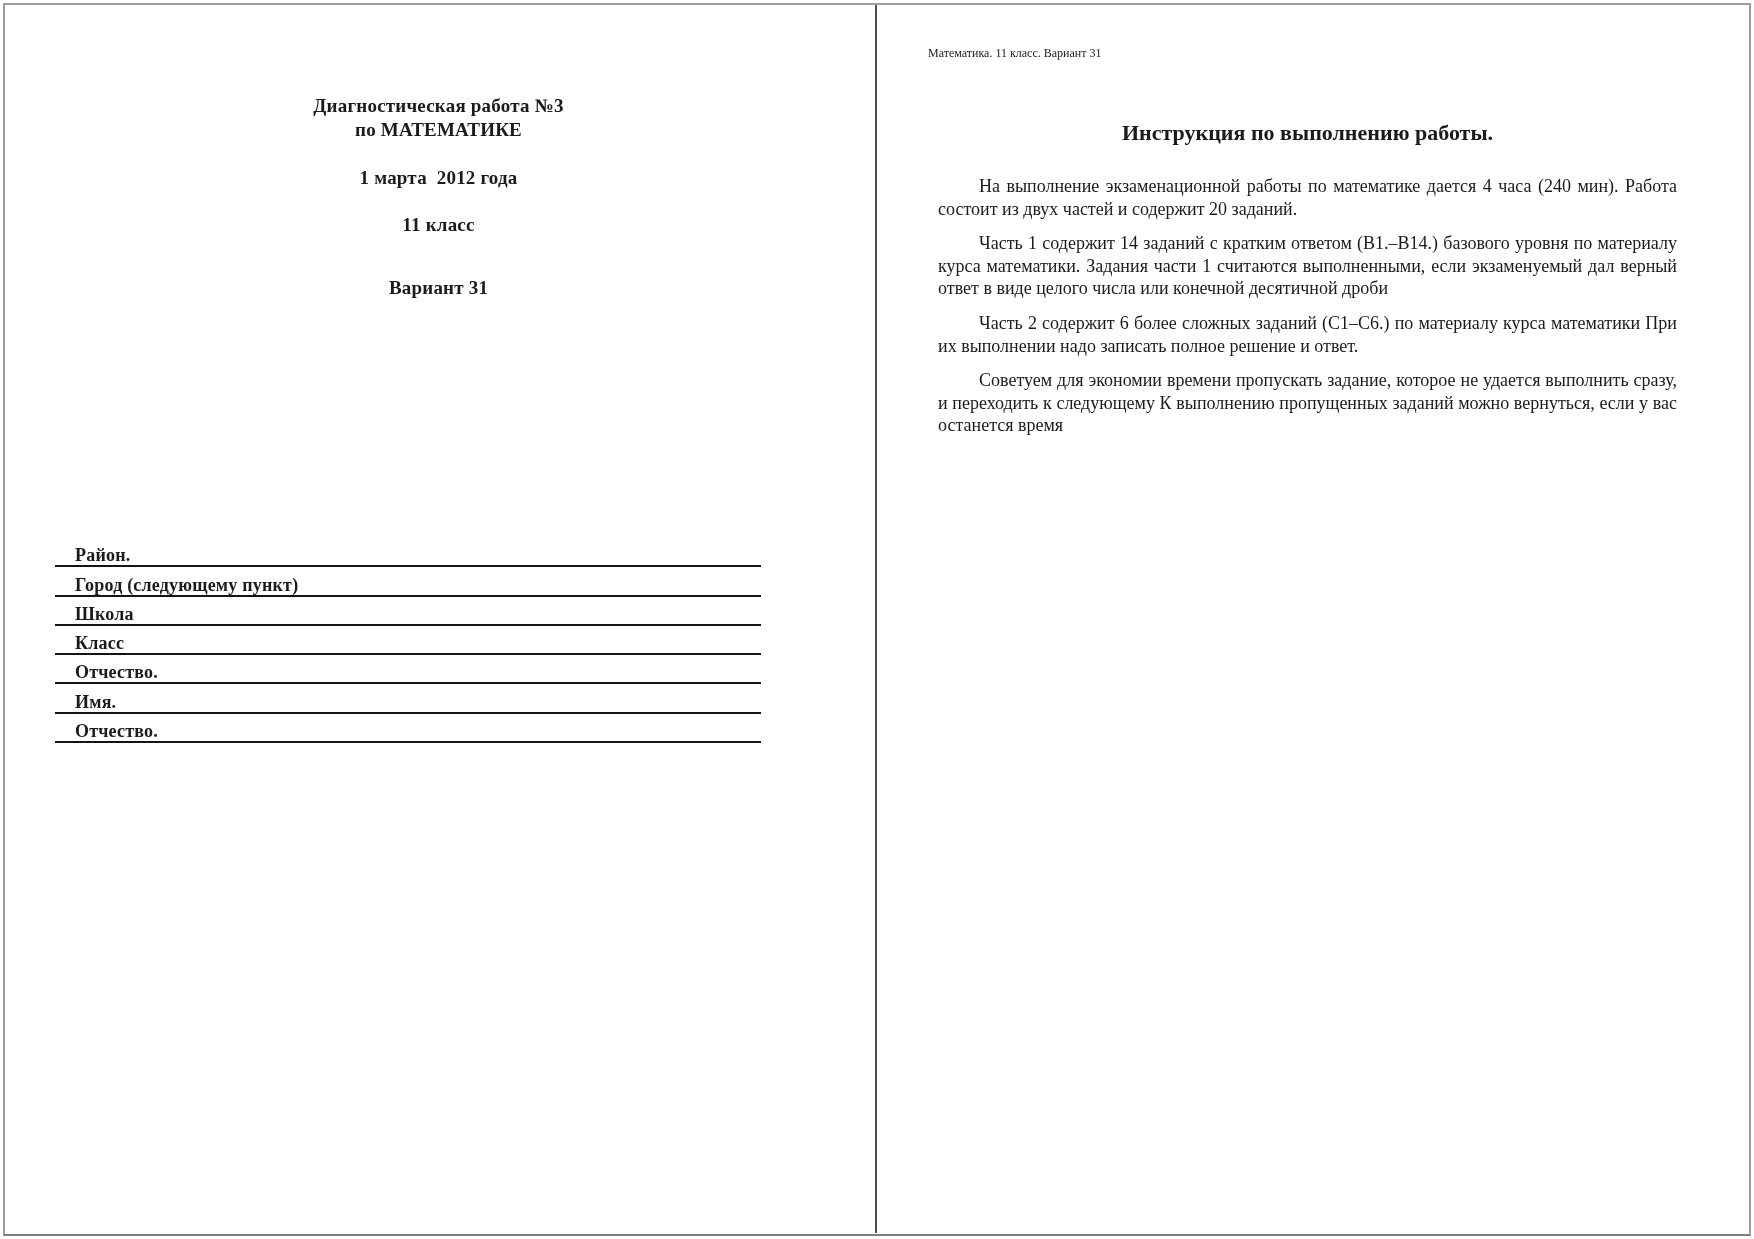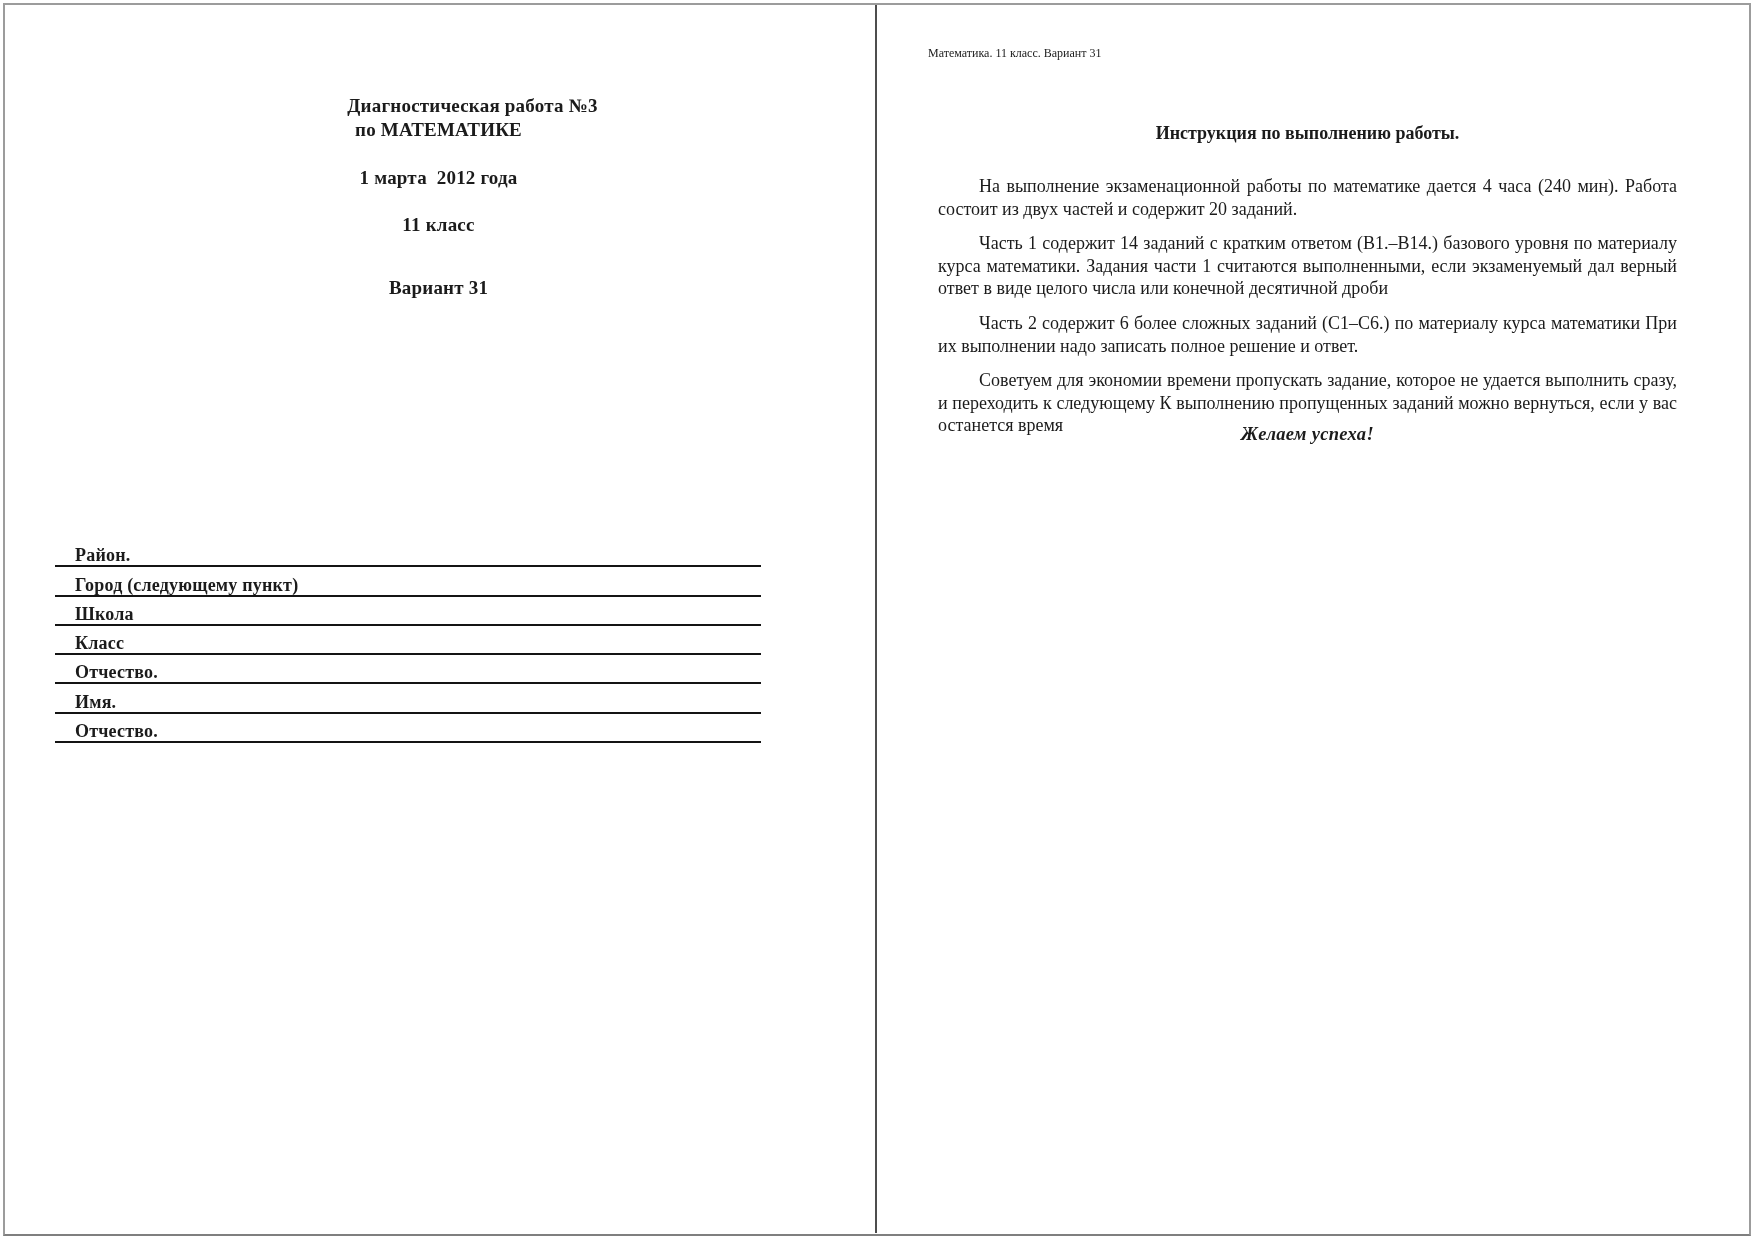--- a/index.html
+++ b/index.html
@@ -33,21 +33,21 @@
   .cover-line {
     position: absolute;
     left: 0;
     width: 877px;
     text-align: center;
     font-weight: bold;
     font-size: 19px;
     line-height: 24px;
     letter-spacing: 0.2px;
   }
-  .cover-title-1 { top: 94px; padding-left: 34px; }
+  .cover-title-1 { top: 94px; }
   .cover-title-2 { top: 118px; }
   .cover-date    { top: 166px; white-space: pre; }
   .cover-grade   { top: 213px; }
   .cover-variant { top: 276px; }
 
   .form {
     position: absolute;
     left: 55px;
     top: 511px;
     width: 706px;
@@ -76,21 +76,21 @@
     font-size: 12px;
     line-height: 18px;
   }
   .instruction-heading {
     position: absolute;
     left: 49px;   
     top: 122px;
     width: 763px;
     text-align: center;
     font-weight: bold;
-    font-size: 18px;
+    font-size: 22px;
     line-height: 22px;
   }
   .instruction-body {
     position: absolute;
     left: 49px;
     top: 163px;
     width: 763px;
     font-size: 18px;
     line-height: 22.6px;
   }
@@ -156,15 +156,14 @@
 
     <div class="instruction-heading">Инструкция по выполнению работы.</div>
 
     <div class="instruction-body">
       <p>На выполнение экзаменационной работы по математике дается 4 часа (240 мин). Работа состоит из двух частей и содержит 20 заданий.</p>
       <p>Часть 1 содержит 14 заданий с кратким ответом (В1.–В14.) базового уровня по материалу курса математики. Задания части 1 считаются выполненными, если экзаменуемый дал верный ответ в виде целого числа или конечной десятичной дроби</p>
       <p>Часть 2 содержит 6 более сложных заданий (С1–С6.) по материалу курса математики При их выполнении надо записать полное решение и ответ.</p>
       <p>Советуем для экономии времени пропускать задание, которое не удается выполнить сразу, и переходить к следующему К выполнению пропущенных заданий можно вернуться, если у вас останется время</p>
     </div>
 
-    <div class="closing-wish">Желаем успеха!</div>
   </section>
 </div>
 
 </body></html>

